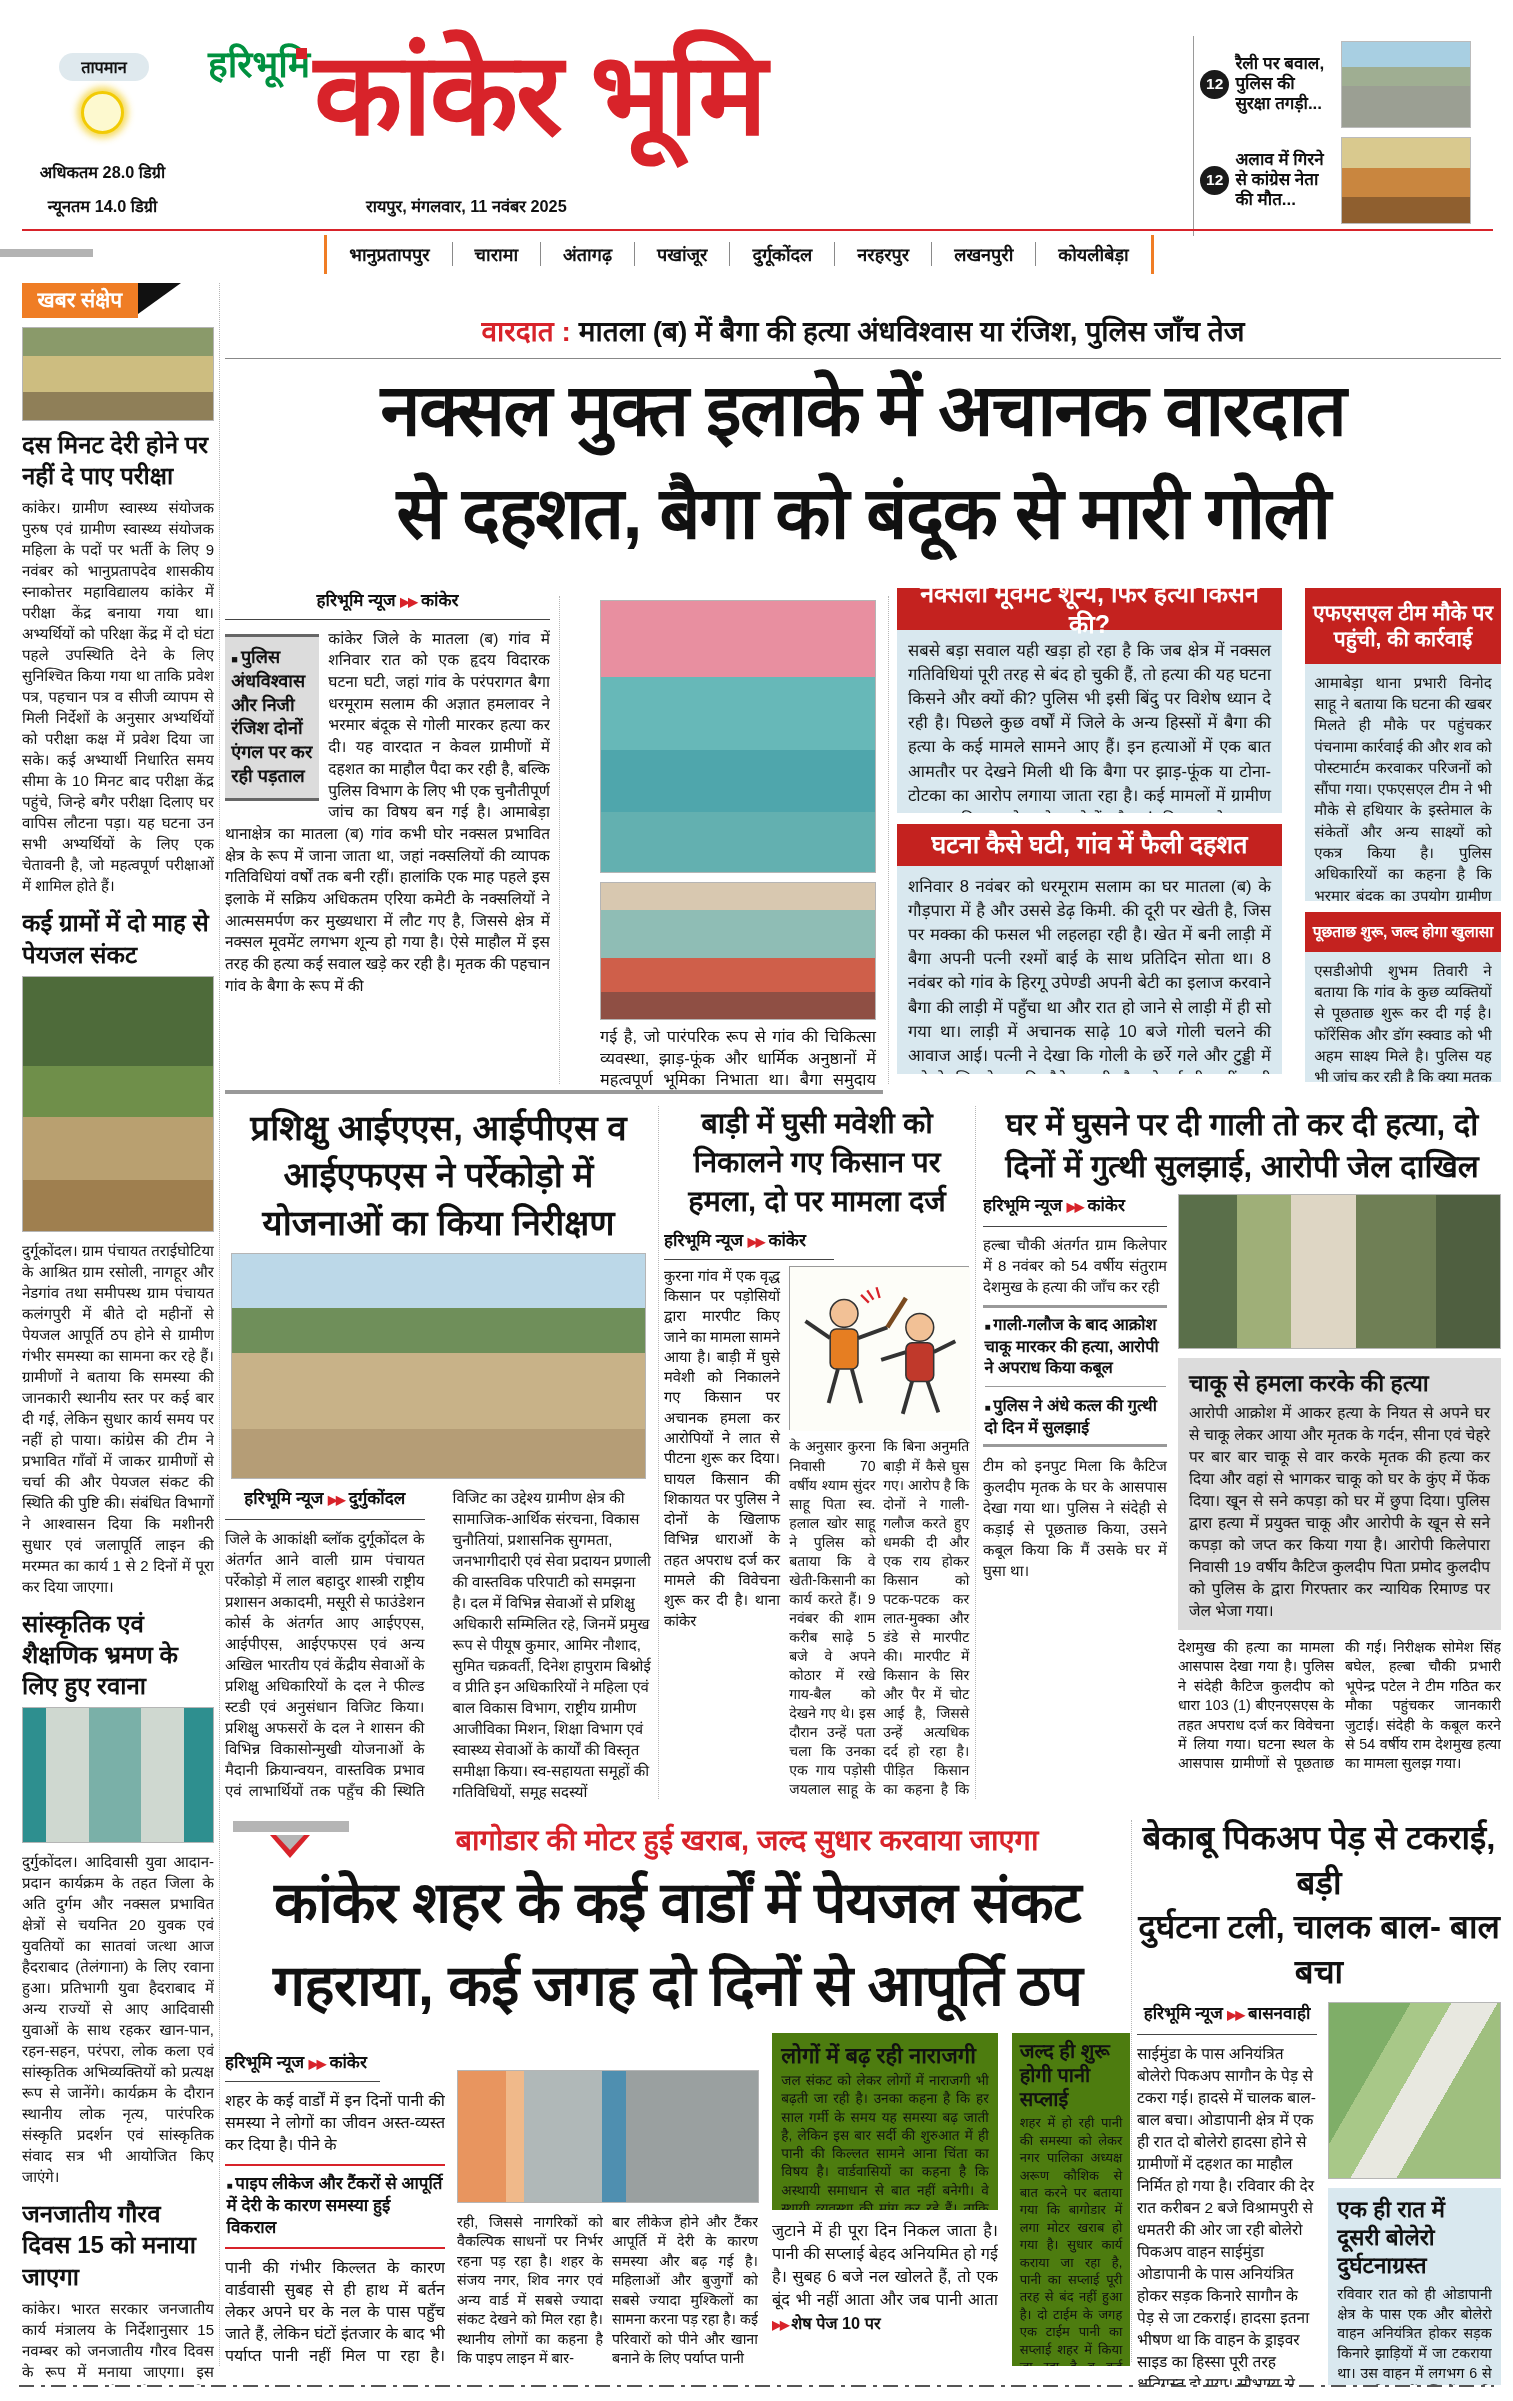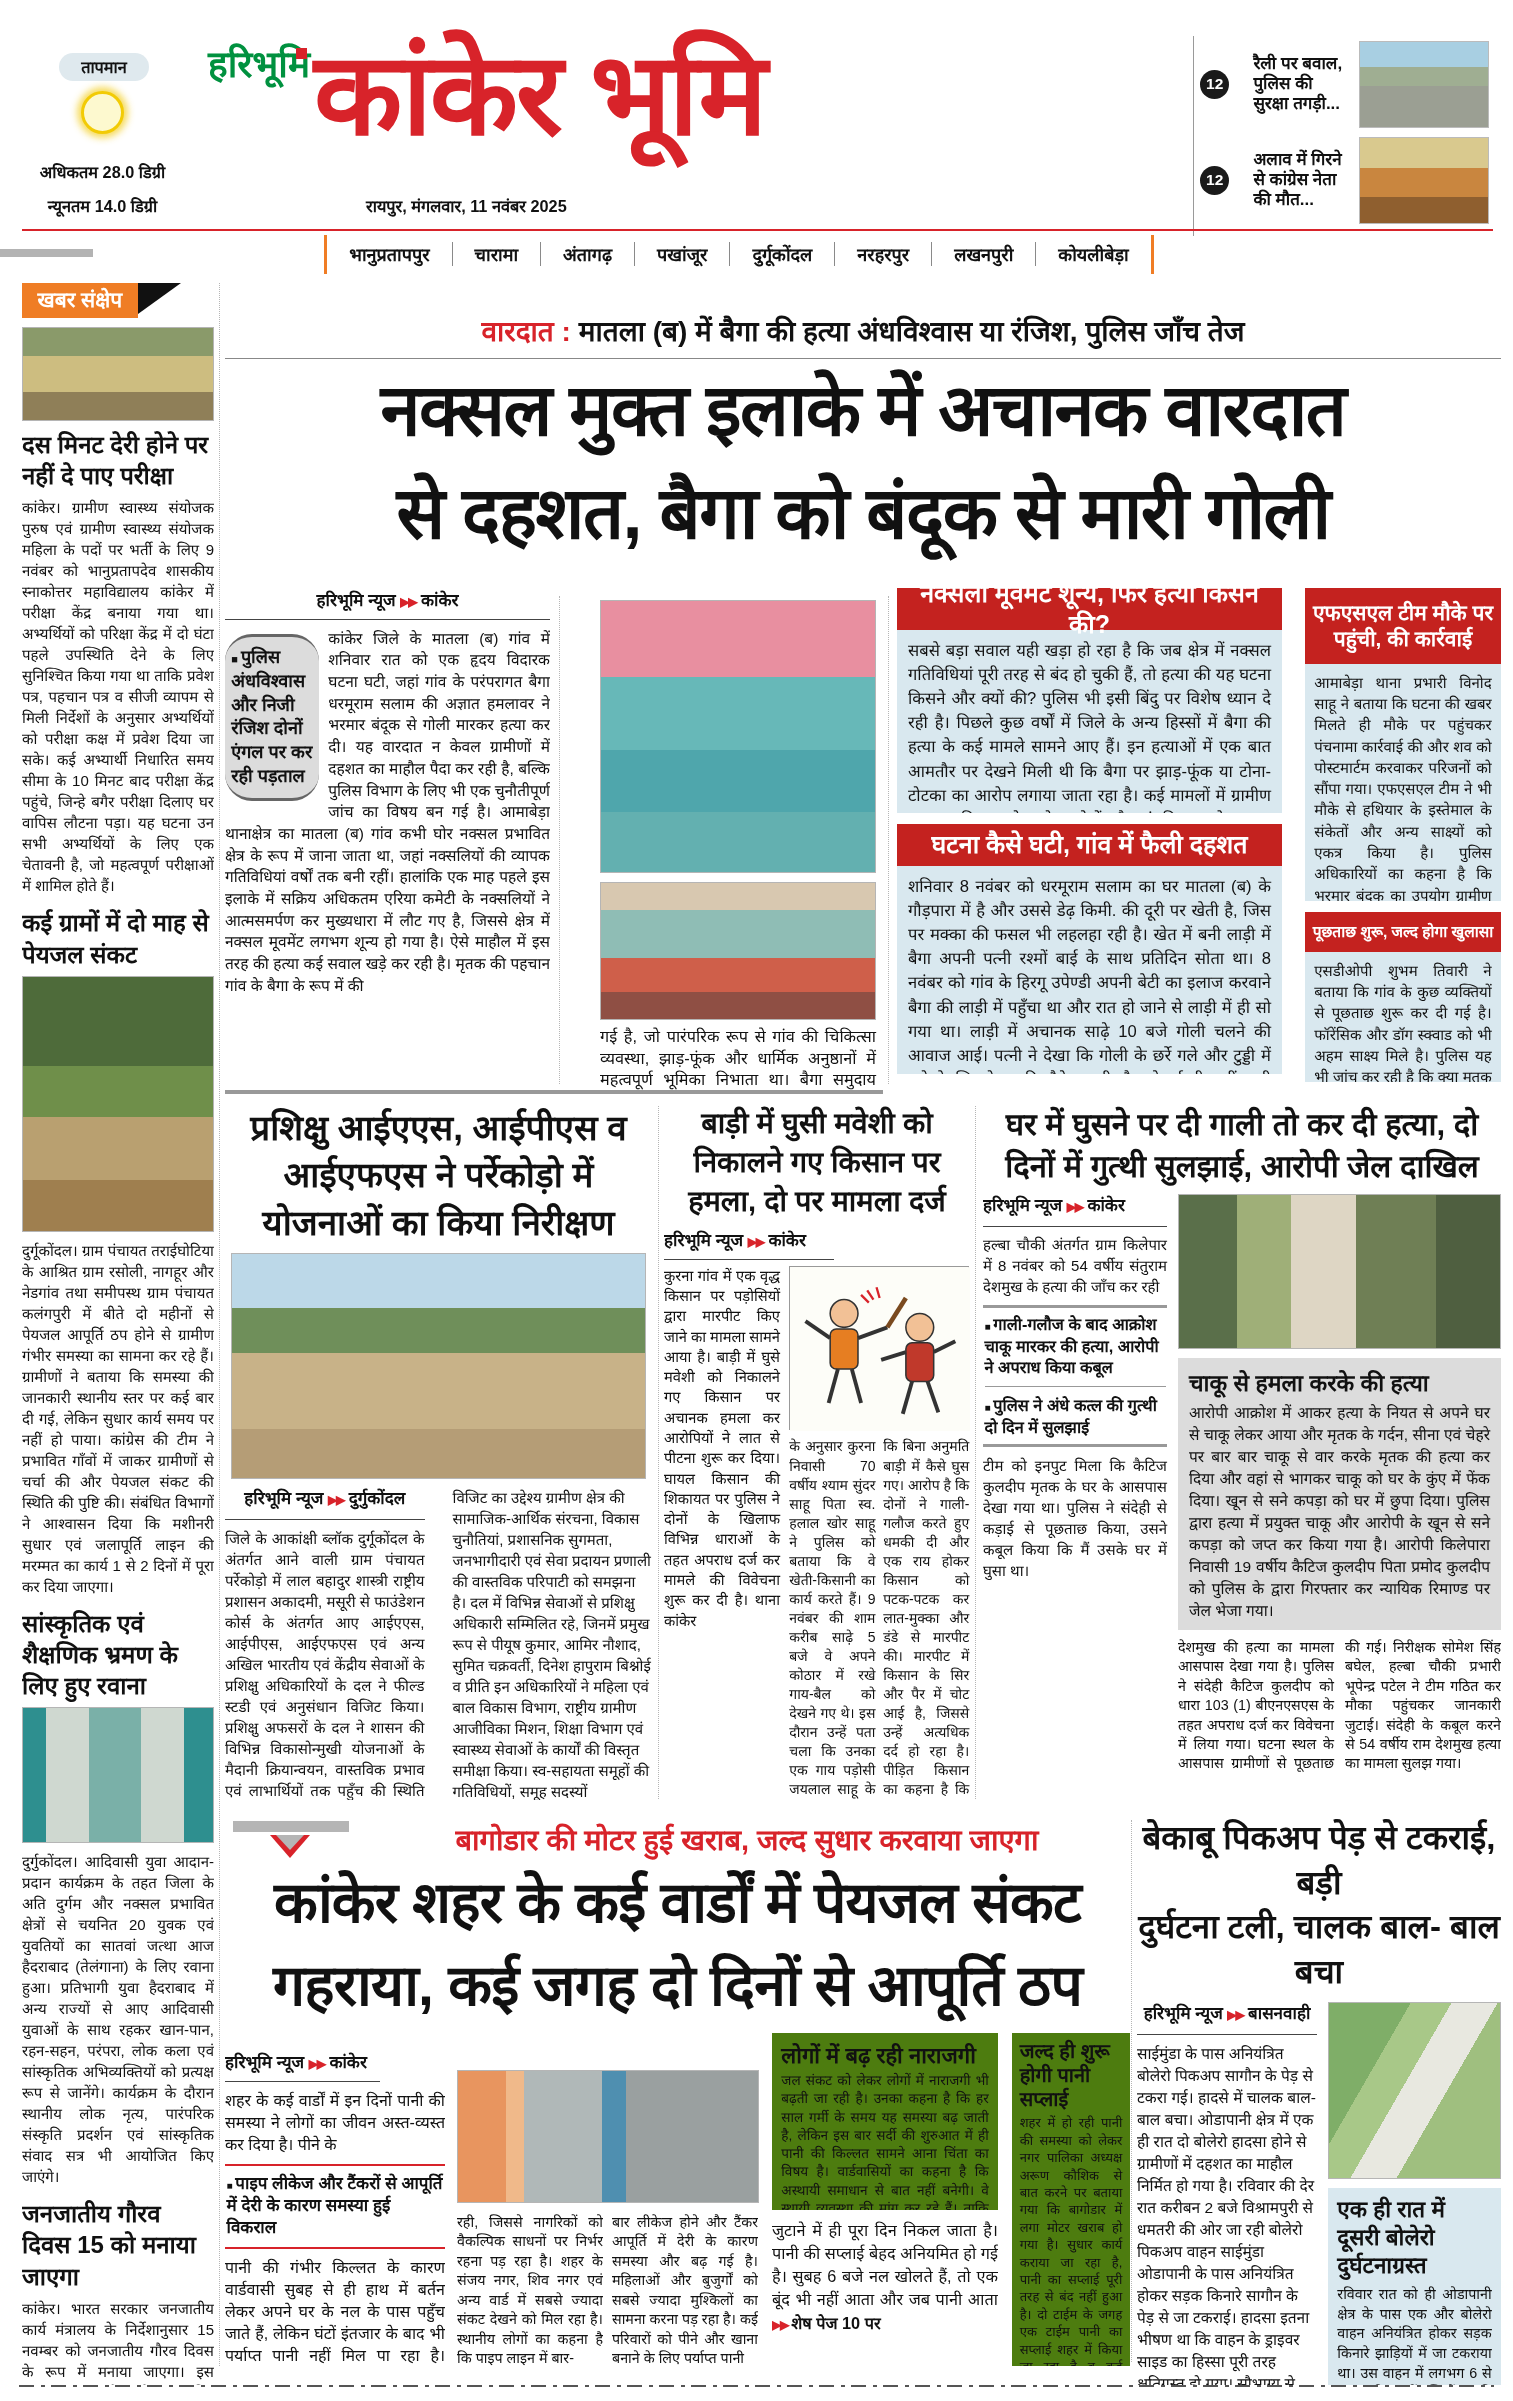--- a/index.html
+++ b/index.html
@@ -17,21 +17,21 @@
   .temp-min { left:15.5px; top:195px; width:174px; text-align:center; font-weight:700; font-size:16.3px; }
   .brand-small { left:208px; top:37px; font-size:37px; font-weight:700; color:#00913f; }
   .brand-dot { left:296px; top:48px; width:11px; height:11px; background:#d8232a; }
   .brand-large { left:314px; top:23px; width:809px; font-size:115px; font-weight:800; color:#d8232a;
                  white-space:nowrap; letter-spacing:-2.3px; line-height:1.25; }
   .dateline { left:366px; top:195px; font-size:16.3px; font-weight:700; }
   .teasers { left:1193px; top:36px; width:310px; height:200px; border-left:1.5px solid #9a9a9a; padding-left:6.2px; }
   .teaser { display:flex; align-items:center; gap:6.2px; height:96px; }
   .tbadge { width:29px; height:29px; min-width:29px; border-radius:50%; background:#1a1a1a; color:#fff;
             display:flex; align-items:center; justify-content:center; font-size:15.5px; font-weight:700; }
-  .ttext { width:99px; font-size:17px; font-weight:700; line-height:1.16;margin-left:18px; }
+  .ttext { width:99px; font-size:17px; font-weight:700; line-height:1.16; }
   .tphoto { width:130px; height:87px; border:0.8px solid #bbb; }
   .tphoto1 { background:linear-gradient(180deg,#a8cfe2 0 30%,#9fae92 30% 52%,#9b9f93 52% 100%); }
   .tphoto2 { background:linear-gradient(180deg,#d9c98e 0 35%,#c9863f 35% 70%,#8f5f2f 70% 100%); }
   .head-rule { left:22px; top:229px; width:1471px; height:2.3px; background:#d8232a; }
   .nav-graybar { left:0; top:249px; width:93px; height:7.7px; background:#b3b3b3; }
   .nav { left:352px; top:234px; width:774px; height:40px; display:flex; align-items:center; justify-content:center; }
   .nav-inner { display:flex; align-items:center; }
   .nav-inner span { font-size:18px; font-weight:800; padding:0 22px; white-space:nowrap; }
   .nav-inner span + span { border-left:1.5px solid #8a8a8a; }
   .bracket { width:12.4px; height:39px; }
@@ -65,21 +65,21 @@
   .sbody { font-size:15px; line-height:1.4; margin-bottom:11px; }
 
   
   .lead { left:225px; top:311px; width:1276px; height:781px; overflow:hidden; }
   .kicker { text-align:center; font-size:28px; font-weight:700; border-bottom:1.5px solid #888; padding-bottom:9.3px; }
   .kicker .klabel { color:#d8232a; }
   .lead-hl { text-align:center; font-size:72px; font-weight:800; letter-spacing:-1.5px; line-height:1.42; white-space:nowrap; }
   .lcols { position:absolute; top:277px; left:0; right:0; bottom:0; }
   .lcol1 { position:absolute; left:0; top:0; width:325px; height:503px; overflow:hidden; }
   .pullq { float:left; width:94px; margin:6.2px 9.3px 6.2px 0; background:#dcdcdc; border-top:3.9px solid #666; border-bottom:3.9px solid #666;
-           padding:9.3px 6.2px; font-weight:700; font-size:18px; line-height:1.32;border-radius:27px; }
+           padding:9.3px 6.2px; font-weight:700; font-size:18px; line-height:1.32; }
   .pullq::before { content:"■ "; font-size:11px; }
   .lbody { font-size:15.5px; line-height:1.4; }
   .lcol2 { position:absolute; left:346px; top:12px; width:276px;margin-left:29px; }
   .lphoto1 { height:273px; background:linear-gradient(180deg,#e88fa0 0 28%,#67b8b8 28% 55%,#4fa6ac 55% 78%,#63b0b0 78% 100%); }
   .lphoto2 { height:138px; margin-top:9.3px; background:linear-gradient(180deg,#d8c8b0 0 20%,#8fbdb5 20% 55%,#cf5f4a 55% 80%,#8f4f44 80% 100%); }
   .lcaption { font-size:16.3px; line-height:1.32; margin-top:6.2px; }
   .lcol3 { position:absolute; left:672px; top:0; width:385px; }
   .lcol3 .redhead { height:42px; font-size:25px; }
   .lcol3 .bluebox { padding:9.3px 11px; font-size:16.6px; line-height:1.45; }
   .bb1 { height:183px; overflow:hidden; margin-bottom:11px; }

